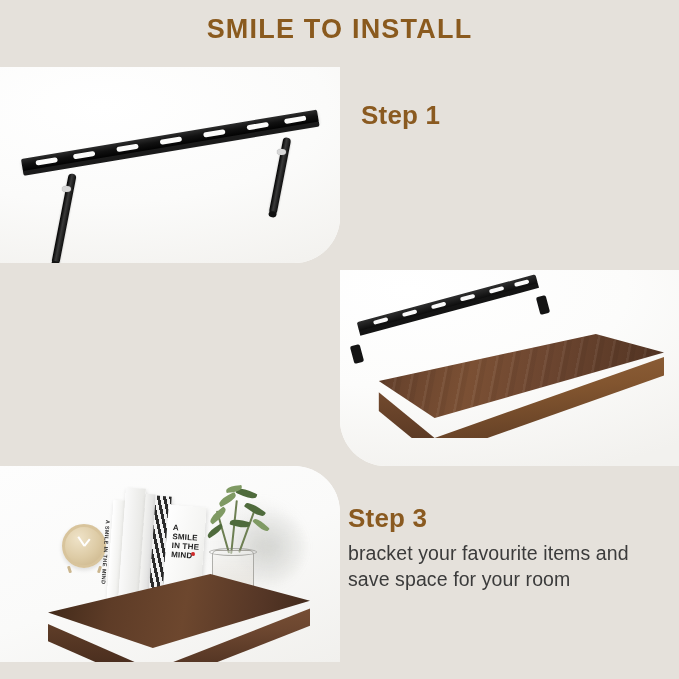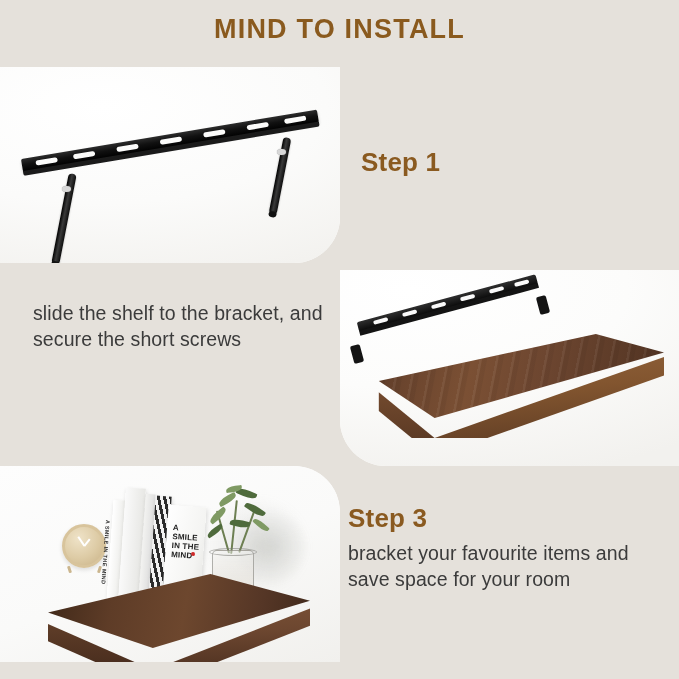--- a/index.html
+++ b/index.html
@@ -19,21 +19,21 @@
     font-size:27px;font-weight:bold;letter-spacing:1.2px;
     color:#8a5a1e;
   }
 
   
   .panel{position:absolute;overflow:hidden;}
   .img-panel{background:#fdfdfd;}
 
   
   #p1{left:0;top:67px;width:340px;height:196px;border-bottom-right-radius:46px;}
-  #t1{left:361px;top:100px;width:310px;margin-top:47px;}
+  #t1{left:361px;top:100px;width:310px;}
 
   
   #p2{left:340px;top:270px;width:339px;height:196px;border-bottom-left-radius:46px;border-top-left-radius:0;}
   #t2{left:33px;top:300px;width:300px;}
 
   
   #p3{left:0;top:466px;width:340px;height:196px;border-top-right-radius:46px;}
   #t3{left:348px;top:503px;width:312px;}
 
   
@@ -192,21 +192,21 @@
     position:absolute;right:14px;top:26px;width:110px;height:110px;
     background:radial-gradient(closest-side,rgba(140,145,135,.20),rgba(255,255,255,0) 70%);
     filter:blur(2px);
   }
 </style>
 </head>
 <body>
 
 <div class="page">
 
-  <div class="title">MIND TO INSTALL</div>
+  <div class="title">SMILE TO INSTALL</div>
 
   <div class="panel img-panel" id="p1">
     <div class="scene1">
       <div class="br-rail">
         <div class="slot" style="left:14px"></div>
         <div class="slot" style="left:52px"></div>
         <div class="slot" style="left:96px"></div>
         <div class="slot" style="left:140px"></div>
         <div class="slot" style="left:184px"></div>
         <div class="slot" style="left:228px"></div>
@@ -237,21 +237,20 @@
       </div>
       <div class="shelf-top">
         <div class="shelf-grain"></div>
       </div>
       <div class="shelf-edge"></div>
       <div class="shelf-front"></div>
     </div>
   </div>
 
   <div class="panel" id="t2">
-    <p class="step-body">slide the shelf to the bracket, and secure the short screws</p>
   </div>
 
   <div class="panel img-panel" id="p3">
     <div class="scene3">
       <div class="wall-shadow"></div>
       <div class="plant-shadow"></div>
 
       <div class="clock"></div>
       <div class="clock-leg" style="left:68px;top:100px;transform:rotate(-18deg)"></div>
       <div class="clock-leg" style="left:98px;top:100px;transform:rotate(18deg)"></div>

